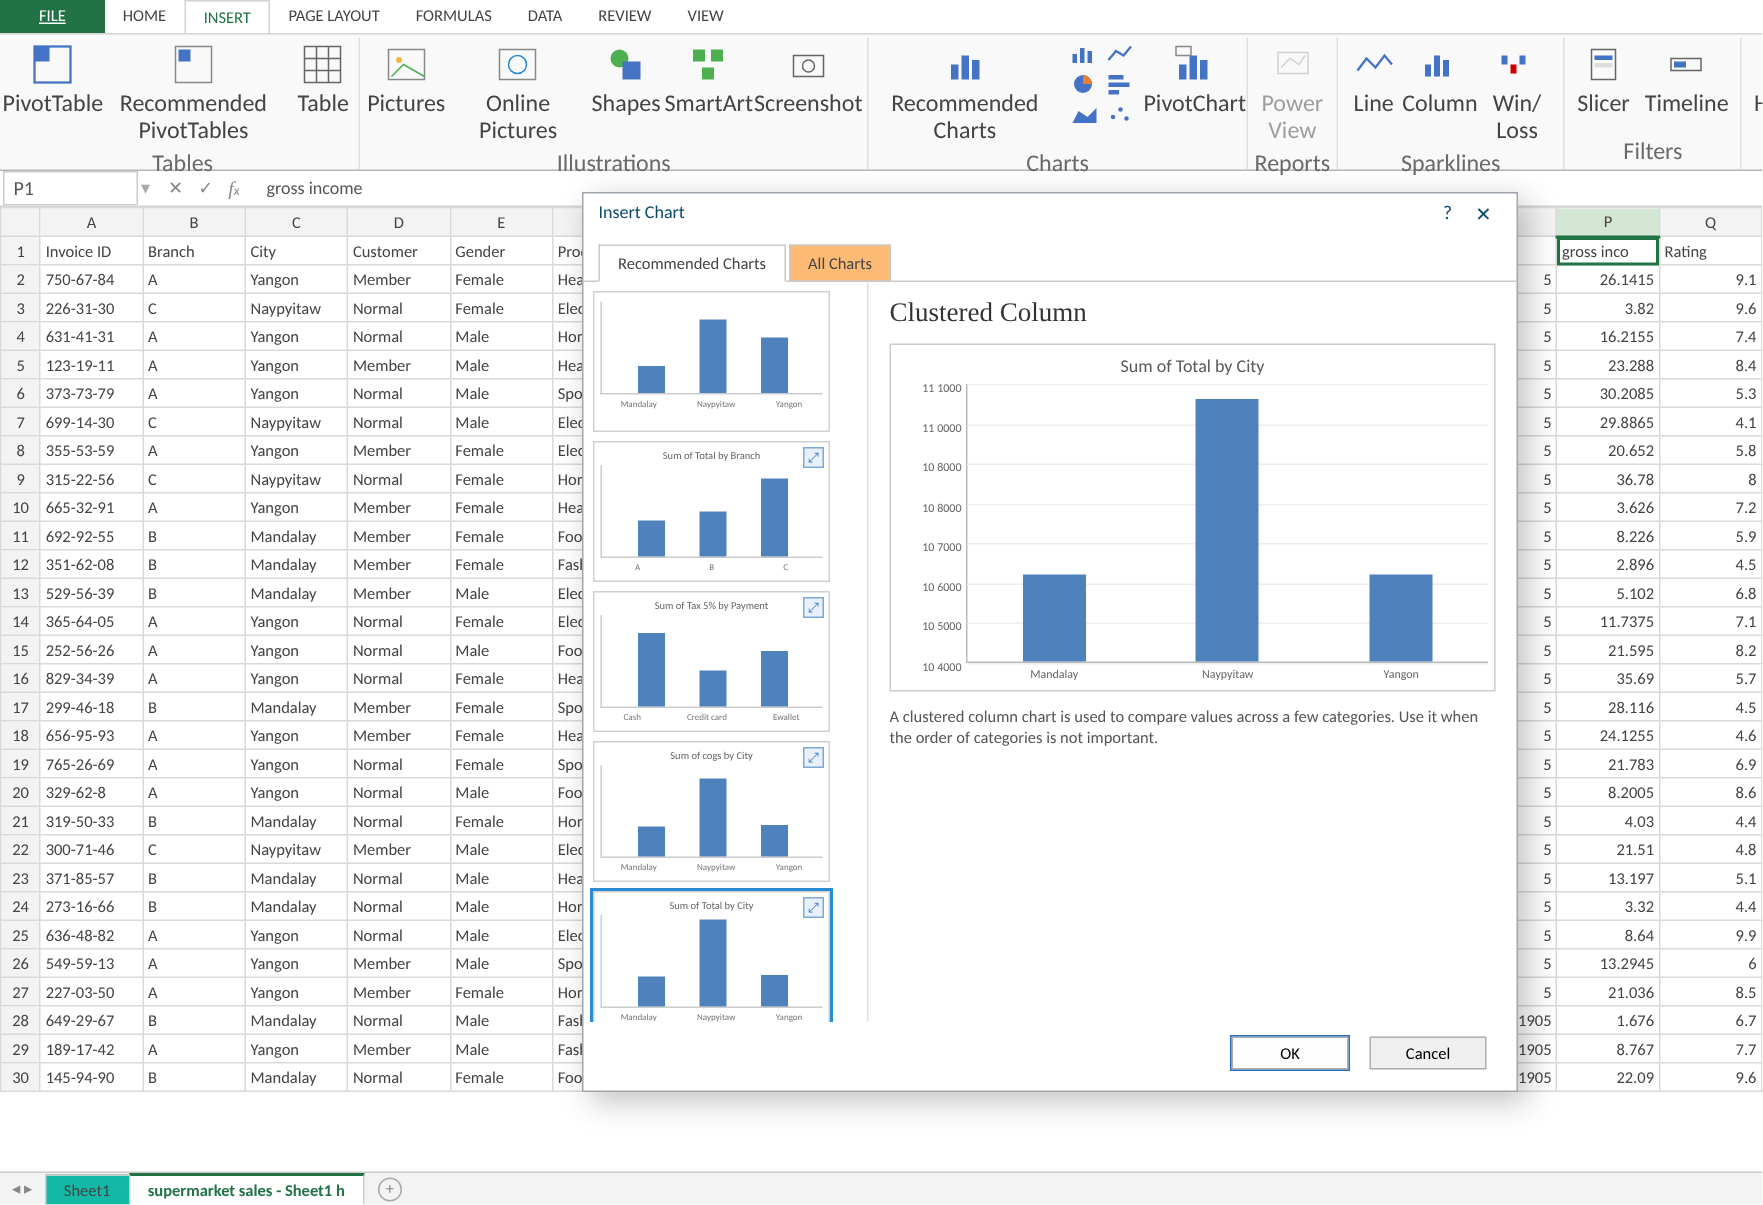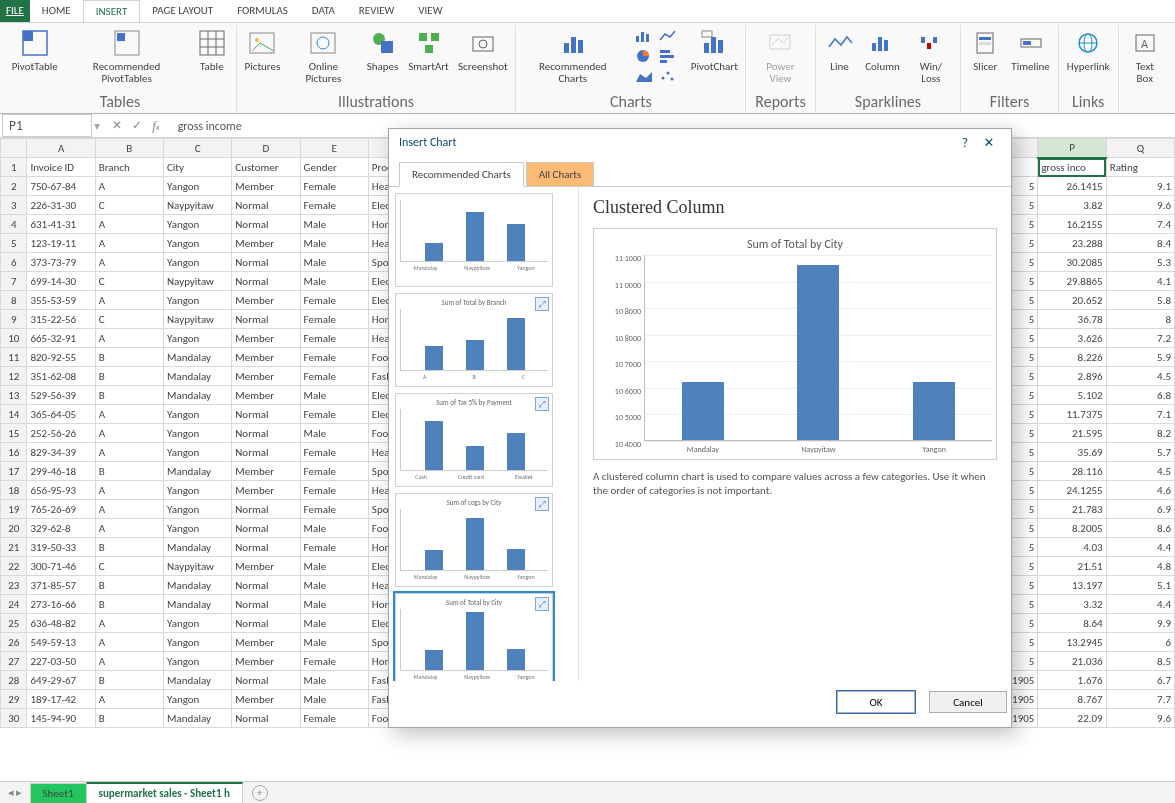--- a/index.html
+++ b/index.html
@@ -1,31 +1,31 @@
 <!DOCTYPE html>
 <html><head>
 <meta charset="utf-8">
 <style>
   * { box-sizing: border-box; margin: 0; padding: 0; font-family: "Segoe UI", Calibri, Arial, sans-serif; }
   body { background: #fff; font-size: 12px; color: #444; width: 1175px; height: 803px; overflow: hidden; position: relative; }
 
   
   .tabs { display: flex; align-items: stretch; height: 22px; font-size: 11px; }
   .tabs .tab { padding: 4px 12px 0; color: #444; cursor: pointer; text-transform: uppercase; }
-  .tabs .file-tab { background: #217346; color: #fff; padding: 4px 6px; text-decoration: underline; }
+  .tabs .file-tab { background: #217346; color: #fff; padding: 4px 26px; text-decoration: underline; }
   .tabs .tab.active { color: #217346; border: 1px solid #d4d4d4; border-bottom: none; background: #fff; font-weight: 400; }
 
   
   .ribbon { display: flex; align-items: flex-end; border-top: 1px solid #d4d4d4; border-bottom: 1px solid #b6b6b6; height: 92px; padding: 2px 4px 0; background: #f9f9f9; }
   .ribbon-group { display: flex; flex-direction: column; align-items: center; border-right: 1px solid #e0e0e0; padding: 0 4px; height: 100%; }
   .ribbon-group .btns { display: flex; align-items: flex-start; gap: 2px; flex: 1; }
   .ribbon-group .group-label { font-size: 16px; color: #6a6a6a; padding: 2px 0; }
   .rbtn { display: flex; flex-direction: column; align-items: center; justify-content: flex-start; padding: 2px 4px; cursor: pointer; min-width: 40px; }
   .rbtn .ico { width: 32px; height: 32px; display: flex; align-items: center; justify-content: center; }
-  .rbtn .lbl { font-size: 11px; text-align: center; line-height: 1.1; margin-top: 2px; color: #444; }
+  .rbtn .lbl { font-size: 16px; text-align: center; line-height: 1.1; margin-top: 2px; color: #444; }
   .rbtn.disabled { opacity: 0.5; }
   .chart-mini { display: grid; grid-template-columns: repeat(2,1fr); grid-template-rows: repeat(3,1fr); gap: 2px; padding: 2px 6px; }
   .chart-mini .mini { width: 22px; height: 18px; display:flex; align-items:center; justify-content:center; }
 
   
   .fbar { display: flex; align-items: center; height: 24px; border-bottom: 1px solid #d4d4d4; font-size: 12px; }
   .namebox { width: 90px; border: 1px solid #ccc; padding: 2px 6px; margin: 0 2px; color: #555; }
   .fb-icons { display: flex; gap: 10px; padding: 0 12px; color: #888; }
   .fx  { font-style: italic; font-family: 'Times New Roman', serif; font-size: 13px; }
   .fbox { flex: 1; padding: 2px 6px; color: #555; }
@@ -36,21 +36,21 @@
   table.grid th, table.grid td { border: 1px solid #d9d9d9; height: 19px; padding: 0 3px; white-space: nowrap; overflow: hidden; text-align: left; }
   table.grid th { background: #f3f3f3; font-weight: normal; color: #444; text-align: center; }
   table.grid th.rowh { width: 24px; text-align: center; }
   table.grid td.num { text-align: right; }
   table.grid th.selcol { background: #d4e6d4; border-bottom: 2px solid #217346; }
   .active-cell { outline: 2px solid #217346; outline-offset: -2px; }
 
   
   .sheet-tabs { position: absolute; bottom: 0; left: 0; right: 0; height: 22px; display: flex; align-items: center; border-top: 1px solid #ccc; background: #f3f3f3; font-size: 11px; }
   .sheet-nav { display: flex; gap: 2px; padding: 0 8px; color: #888; }
-  .sheet-tab { padding: 3px 12px; background: #22c55e; border: 1px solid #ccc; border-bottom: none; margin-right: -1px; }
+  .sheet-tab { padding: 3px 12px; background: #14b8a6; border: 1px solid #ccc; border-bottom: none; margin-right: -1px; }
   .sheet-tab.active { color: #217346; font-weight: bold; border-top: 2px solid #217346; background:#fff; }
   .add-sheet { margin-left: 10px; width:16px; height:16px; border:1px solid #aaa; border-radius:50%; display:flex; align-items:center; justify-content:center; color:#888; }
 
   
   .dialog { position: absolute; left: 388px; top: 128px; width: 624px; height: 600px; background: #fff; border: 1px solid #9fa6ad; box-shadow: 6px 6px 20px rgba(0,0,0,0.25); display: flex; flex-direction: column; }
   .dlg-titlebar { display: flex; align-items: flex-start; padding: 6px 10px; font-size: 12px; color:#0c4a6e; }
   .dlg-titlebar .title { flex: 1; }
   .dlg-titlebar .help, .dlg-titlebar .close { width: 24px; text-align: center; font-size: 13px; cursor: pointer; }
   .dlg-tabs { display: flex; padding: 0 10px; gap: 2px; margin-top: 6px; }
   .dlg-tab { padding: 5px 12px; border: 1px solid #c9c9c9; background: #fdba74; font-size: 11px; cursor:pointer; }
@@ -70,21 +70,21 @@
   .chart-box { border: 1px solid #ccc; height: 232px; padding: 8px 4px 4px; position: relative; }
   .chart-title { font-size: 12px; text-align: center; color: #595959; margin-bottom: 4px; }
   .chart-area { position:relative; height: 186px; margin-left: 46px; border-left: 1px solid #bbb; border-bottom: 1px solid #bbb; }
   .ytick { position:absolute; left:-46px; width:42px; text-align:right; font-size:8px; color:#666; transform: translateY(50%); }
   .grid-line { position: absolute; left: 0; right: 0; border-top: 1px solid #eee; }
   .bars-row { position:absolute; left:0; right:0; bottom:0; top:0; display:flex; align-items:flex-end; justify-content:space-around; }
   .bars-row .b { width: 42px; background: #4f81bd; }
   .xlab { position:absolute; font-size:8px; color:#666; transform:translateX(-50%); }
   .descr { font-size: 11px; color:#555; margin-top: 10px; line-height:1.3; }
 
-  .dlg-buttons { display:flex; justify-content:flex-end; gap:14px; padding: 10px 4px 14px; }
+  .dlg-buttons { display:flex; justify-content:flex-end; gap:14px; padding: 10px 20px 14px; }
   .btn { width: 78px; height: 22px; border: 1px solid #adadad; background:#f0f0f0; cursor:pointer; font-size:11px; }
   .btn.primary { outline: 1px solid #2a6fbb; background:#fdfdfd; }
 
   
   .thumbs::-webkit-scrollbar { width: 16px; }
   .thumbs::-webkit-scrollbar-track { background: #f0f0f0; }
   .thumbs::-webkit-scrollbar-thumb { background: #c3c3c3; }
 </style>
 </head>
 <body>
@@ -598,21 +598,21 @@
           <td></td>
           <td></td>
           <td></td>
           <td></td>
           <td class="num">5</td>
           <td class="num">3.626</td>
           <td class="num">7.2</td>
         </tr>
         <tr>
           <th class="rowh">11</th>
-          <td>820-92-55</td>
+          <td>692-92-55</td>
           <td>B</td>
           <td>Mandalay</td>
           <td>Member</td>
           <td>Female</td>
           <td>Food a</td>
           <td></td>
           <td></td>
           <td></td>
           <td></td>
           <td></td>

